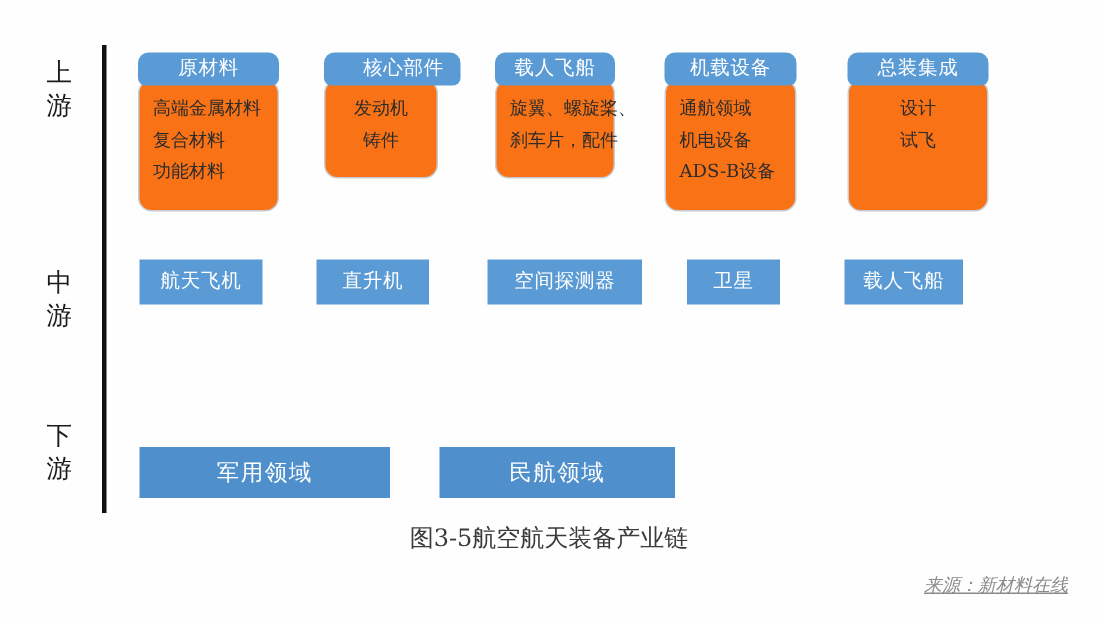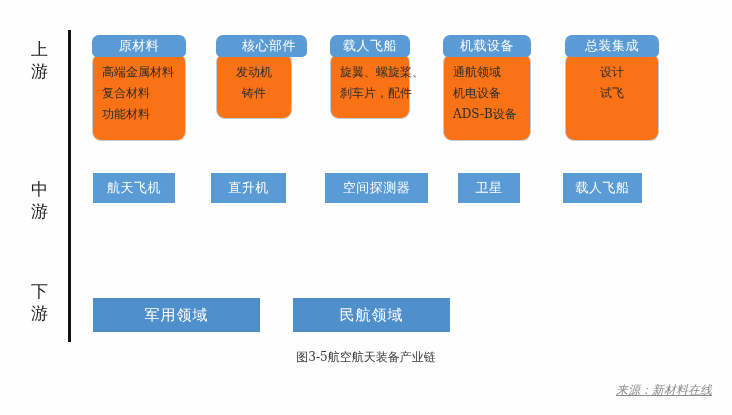--- a/index.html
+++ b/index.html
@@ -145,21 +145,21 @@
   #down-1 { left: 293px; width: 157px; }
   #down-2 { left: 483px; width: 172px; }
 
   
   #caption {
     position: absolute;
     left: 0;
     top: 349px;
     width: 732px;
     text-align: center;
-    font-size: 12px;
+    font-size: 16px;
     color: #3a3a3a;
     font-family: "DejaVu Serif", "Liberation Serif", serif;
   }
   #source {
     position: absolute;
     right: 20px;
     top: 382px;
     font-size: 12px;
     color: #8a8a8a;
     font-style: italic;

